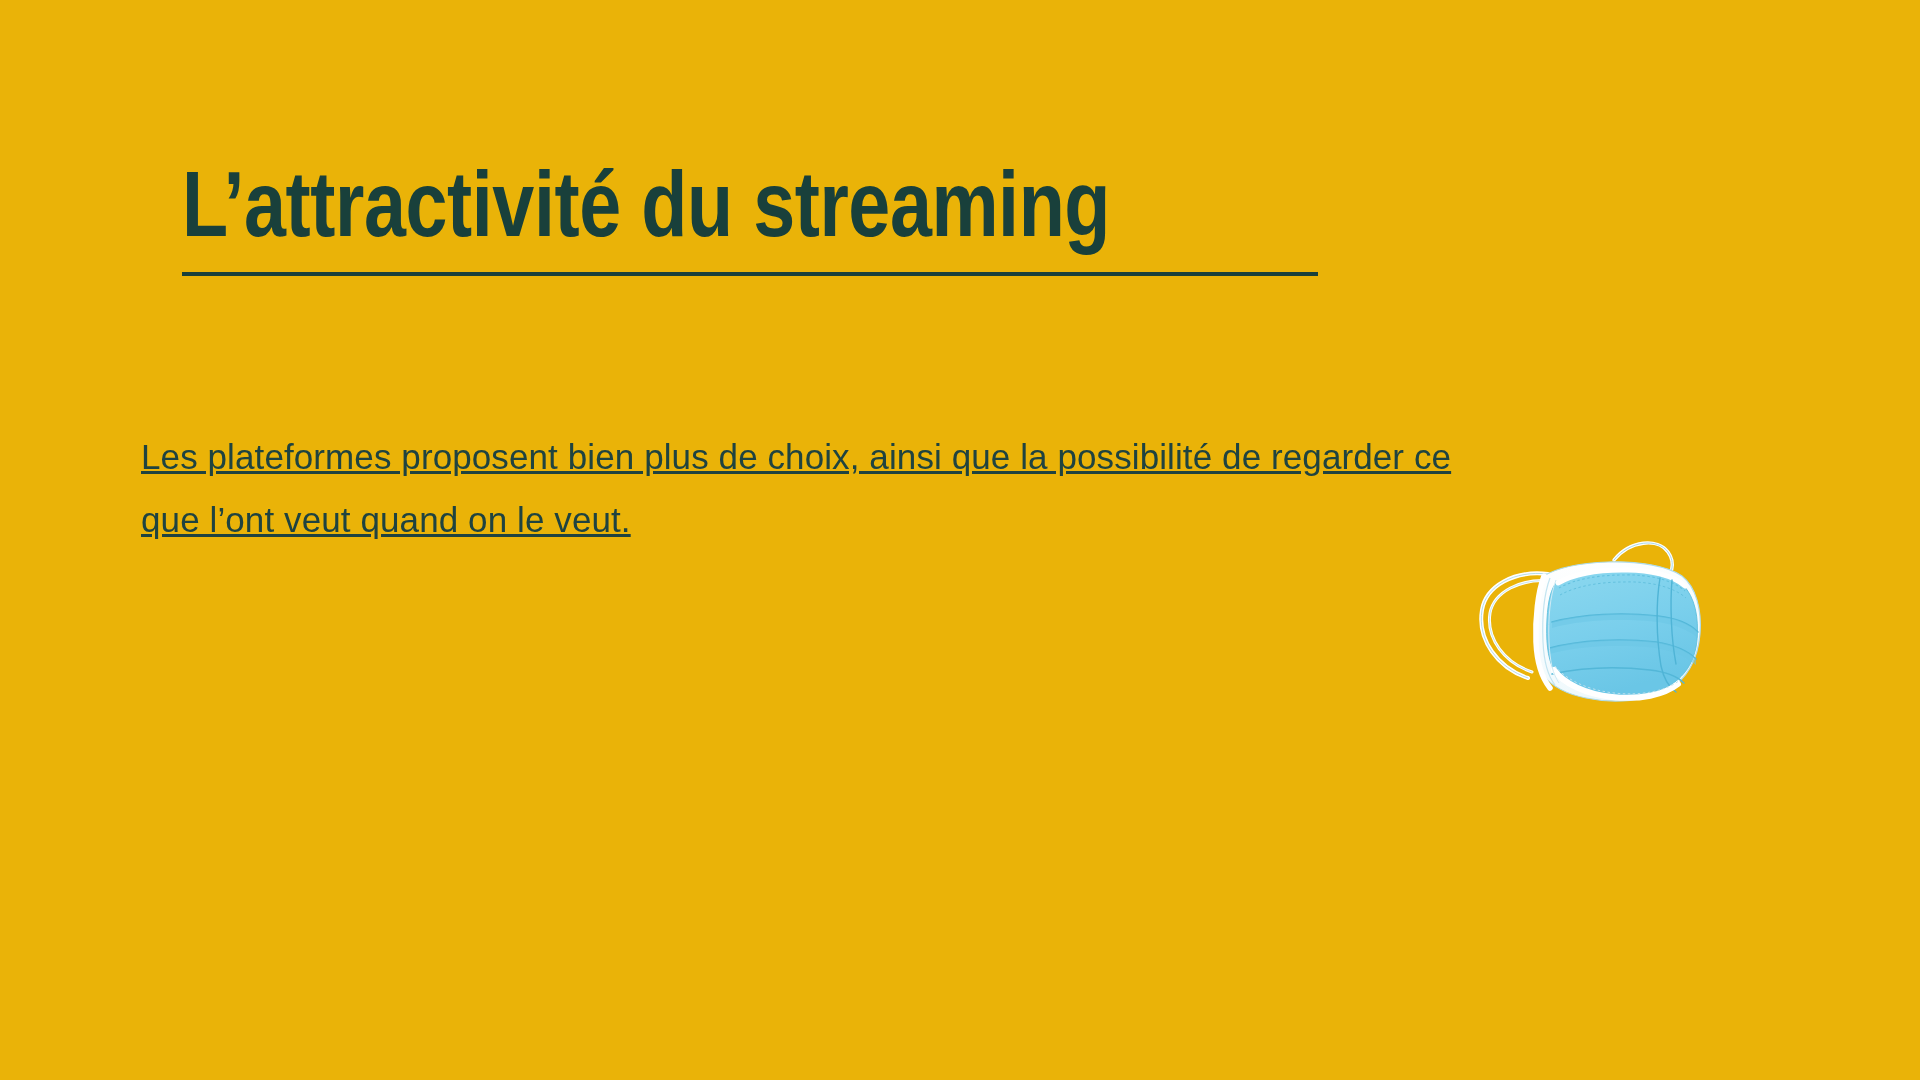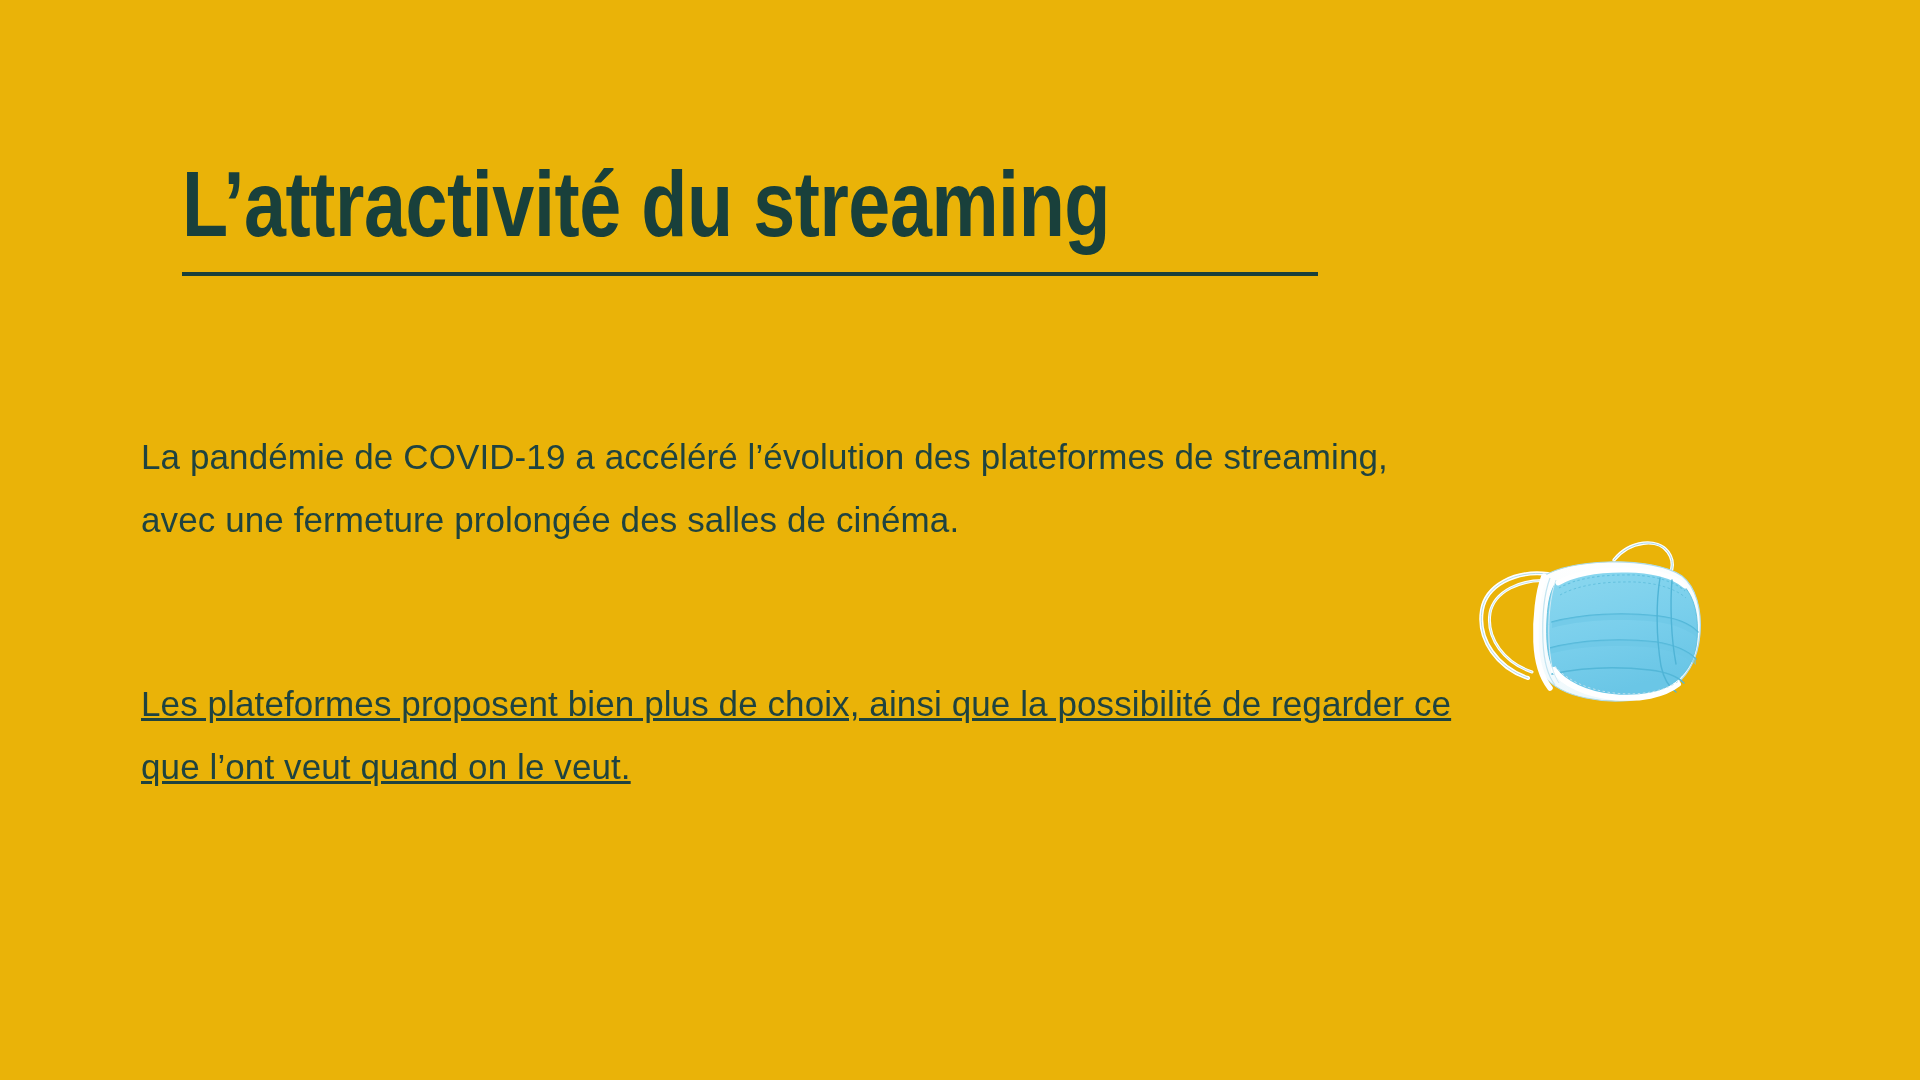--- a/index.html
+++ b/index.html
@@ -90,21 +90,20 @@
 <body>
 
 <div id="slide" style="background: #eab308;">
 
   <div id="title-block">
     <h1 id="page-title" style="color: rgb(25, 64, 59);">L’attractivité du streaming</h1>
     <div id="title-rule" style="background: rgb(25, 64, 59);"></div>
   </div>
 
   <div id="body-copy">
-    <p class="paragraph" style="color: rgb(31, 67, 64);">La pandémie de COVID-19 a accéléré l’évolution des plateformes de streaming, avec une fermeture prolongée des salles de cinéma.</p>
     <p class="paragraph" style="color: rgb(31, 67, 64); text-decoration: underline;">Les plateformes proposent bien plus de choix, ainsi que la possibilité de regarder ce que l’ont veut quand on le veut.</p>
   </div>
 
   <div id="mask-illustration">
     <svg viewBox="0 0 260 200" xmlns="http://www.w3.org/2000/svg" aria-hidden="true">
       <defs>
         <linearGradient id="fabricGrad" x1="0" y1="0" x2="0.35" y2="1">
           <stop offset="0%" stop-color="#8CD8EF"></stop>
           <stop offset="55%" stop-color="#7ACFEC"></stop>
           <stop offset="100%" stop-color="#6AC6E6"></stop>

